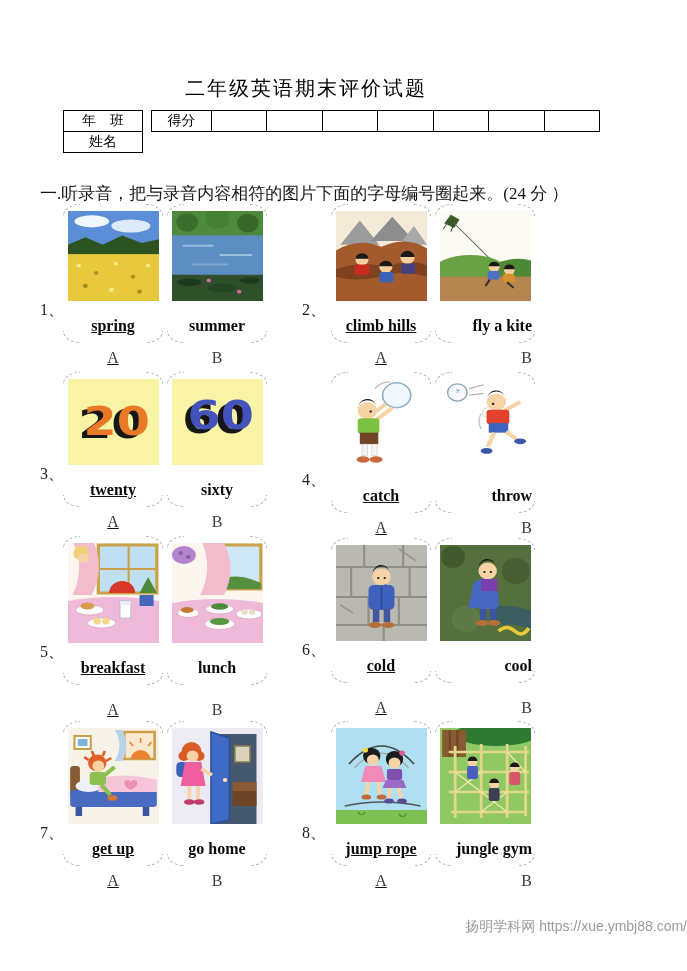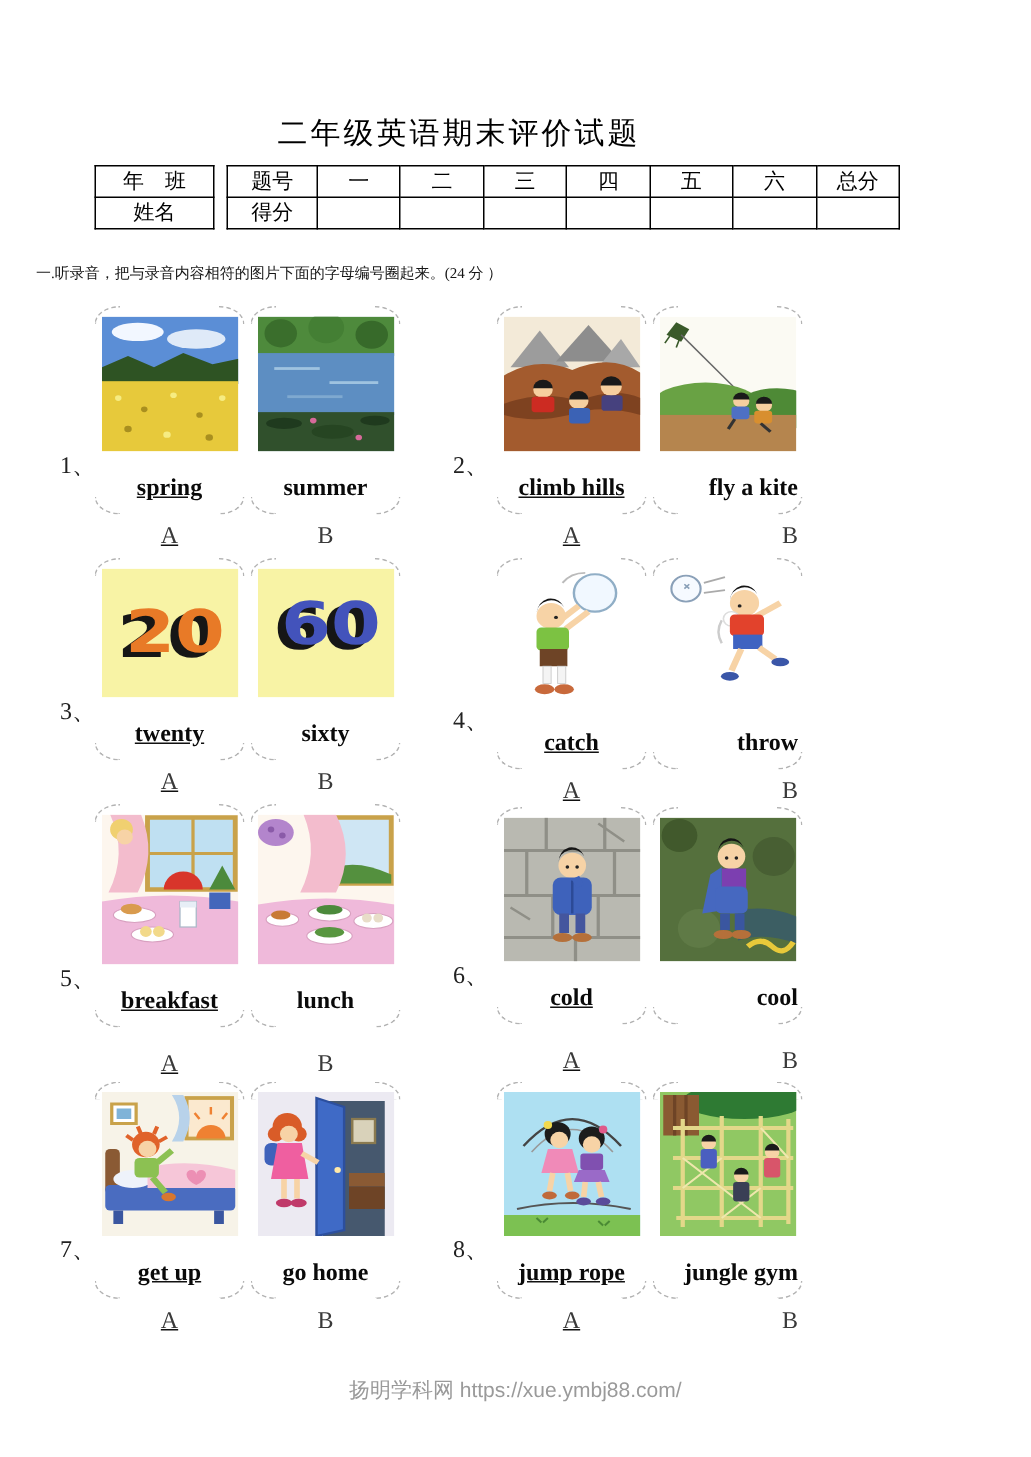--- a/index.html
+++ b/index.html
@@ -20,21 +20,21 @@
     border:1.6px solid #000; height:20px; font-size:14px;
     font-family:Liberation Mono, monospace; color:#000;
     text-align:center; vertical-align:middle; padding:0;
   }
   .tbl-left  { left:63px; top:110px; width:80px; }
   .tbl-left td { text-align:left; padding-left:6px; }
   .tbl-right { left:151px; top:110px; width:449px; }
   .tbl-right td.hd { width:59px; }
 
   
-  .instruction { position:absolute; left:24px; top:165px; width:620px; font-size:10px; color:#151515; }
+  .instruction { position:absolute; left:40px; top:165px; width:620px; font-size:17px; color:#151515; }
 
   
   .qgroup { position:absolute; width:245px; height:150px; }
   .qnum   { position:absolute; left:2px; top:calc(var(--imgh) + 15px); font-size:16px; color:#222; }
   .qcard  { position:absolute; top:0; width:94px; text-align:center; }
   .carda  { left:28px;text-decoration:underline; }
   .cardb  { left:132px; }
   .qgroup.right .carda { left:34px; }
   .qgroup.right .cardb { left:138px;text-align:right; }
 
@@ -47,21 +47,21 @@
 
   
   .cm { position:absolute; width:16px; height:11px; border:0 dashed #b3b3b3; }
   .cm.tl { top:-7px;  left:-3px;  border-top-width:1px; border-left-width:1px;  border-top-left-radius:100%; }
   .cm.tr { top:-7px;  right:-3px; border-top-width:1px; border-right-width:1px; border-top-right-radius:100%; }
   .cm.bl { bottom:-8px; left:-3px;  border-bottom-width:1px; border-left-width:1px;  border-bottom-left-radius:100%; }
   .cm.br { bottom:-8px; right:-3px; border-bottom-width:1px; border-right-width:1px; border-bottom-right-radius:100%; }
 
   
   .footer {
-    position:absolute; left:0; top:918px; width:687px; text-align:center;
+    position:absolute; left:0; top:918px; width:687px; text-align:right;
     font-size:14px; color:#9a9a9a; font-family:"Liberation Sans", sans-serif;
   }
 
   svg text.num { font-family:"DejaVu Sans", sans-serif; font-weight:bold; font-size:44px; }
 </style>
 </head>
 <body>
 
 <h1 class="title">二年级英语期末评价试题</h1>
 
@@ -71,30 +71,20 @@
         <td>年　班</td>
       </tr>
   <tr>
         <td>姓名</td>
       </tr>
 </tbody>
   </table>
 
 <table class="info tbl-right">
   <tbody>
-      <tr>
-    <td class="hd">题号</td>
-    <td>一</td>
-    <td>二</td>
-    <td>三</td>
-    <td>四</td>
-    <td>五</td>
-    <td>六</td>
-    <td>总分</td>
-  </tr>
   <tr>
     <td class="hd">得分</td>
     <td></td>
     <td></td>
     <td></td>
     <td></td>
     <td></td>
     <td></td>
     <td></td>
   </tr>

